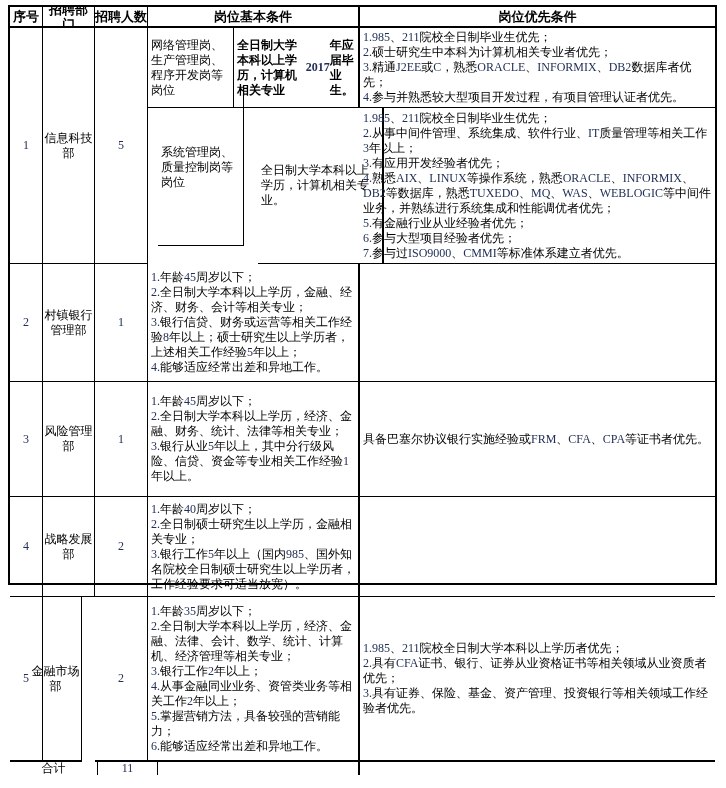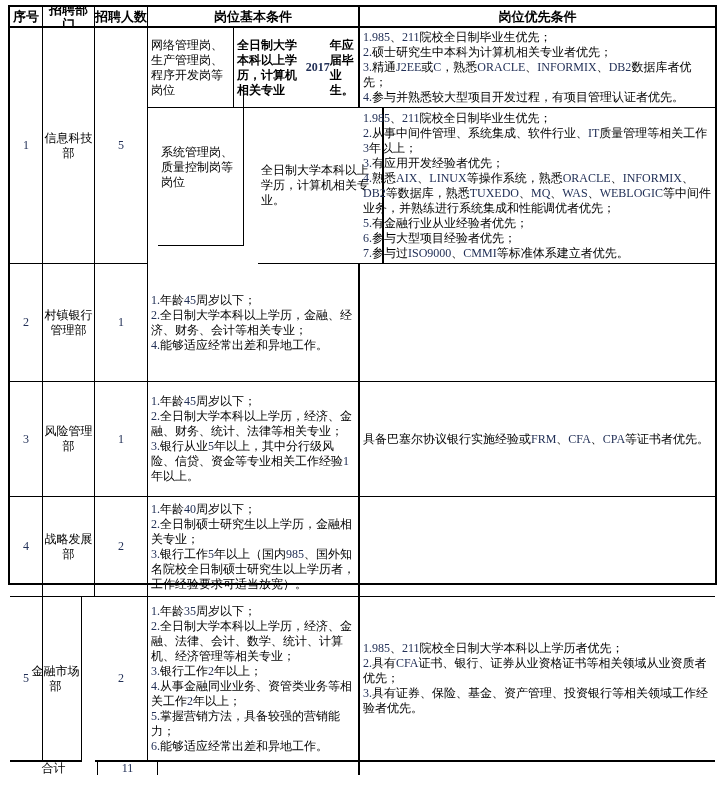--- a/index.html
+++ b/index.html
@@ -69,20 +69,21 @@
         <span class="lat">2</span>
       </div>
     <div class="cell center" style="left:33px;top:257px;width:52px;height:118px;">村镇银行管理部</div>
     <div class="cell center" style="left:85px;top:257px;width:53px;height:118px;">
         <span class="lat">1</span>
       </div>
     <div class="cell left thickR" style="left:138px;top:257px;width:212px;height:118px;">
         <div class="list">
           <div class="li"><span class="lat">1.</span>年龄<span class="lat">45</span>周岁以下；</div>
           <div class="li"><span class="lat">2.</span>全日制大学本科以上学历，金融、经济、财务、会计等相关专业；</div>
+          <div class="li"><span class="lat">3.</span>银行信贷、财务或运营等相关工作经验<span class="lat">8</span>年以上；硕士研究生以上学历者，上述相关工作经验<span class="lat">5</span>年以上；</div>
           <div class="li"><span class="lat">4.</span>能够适应经常出差和异地工作。</div>
         </div>
       </div>
     <div class="cell left noR" style="left:350px;top:257px;width:355px;height:118px;">
         <div class="list"></div>
       </div>
 
     <div class="cell center" style="left:0;top:375px;width:33px;height:115px;">
         <span class="lat">3</span>
       </div>

